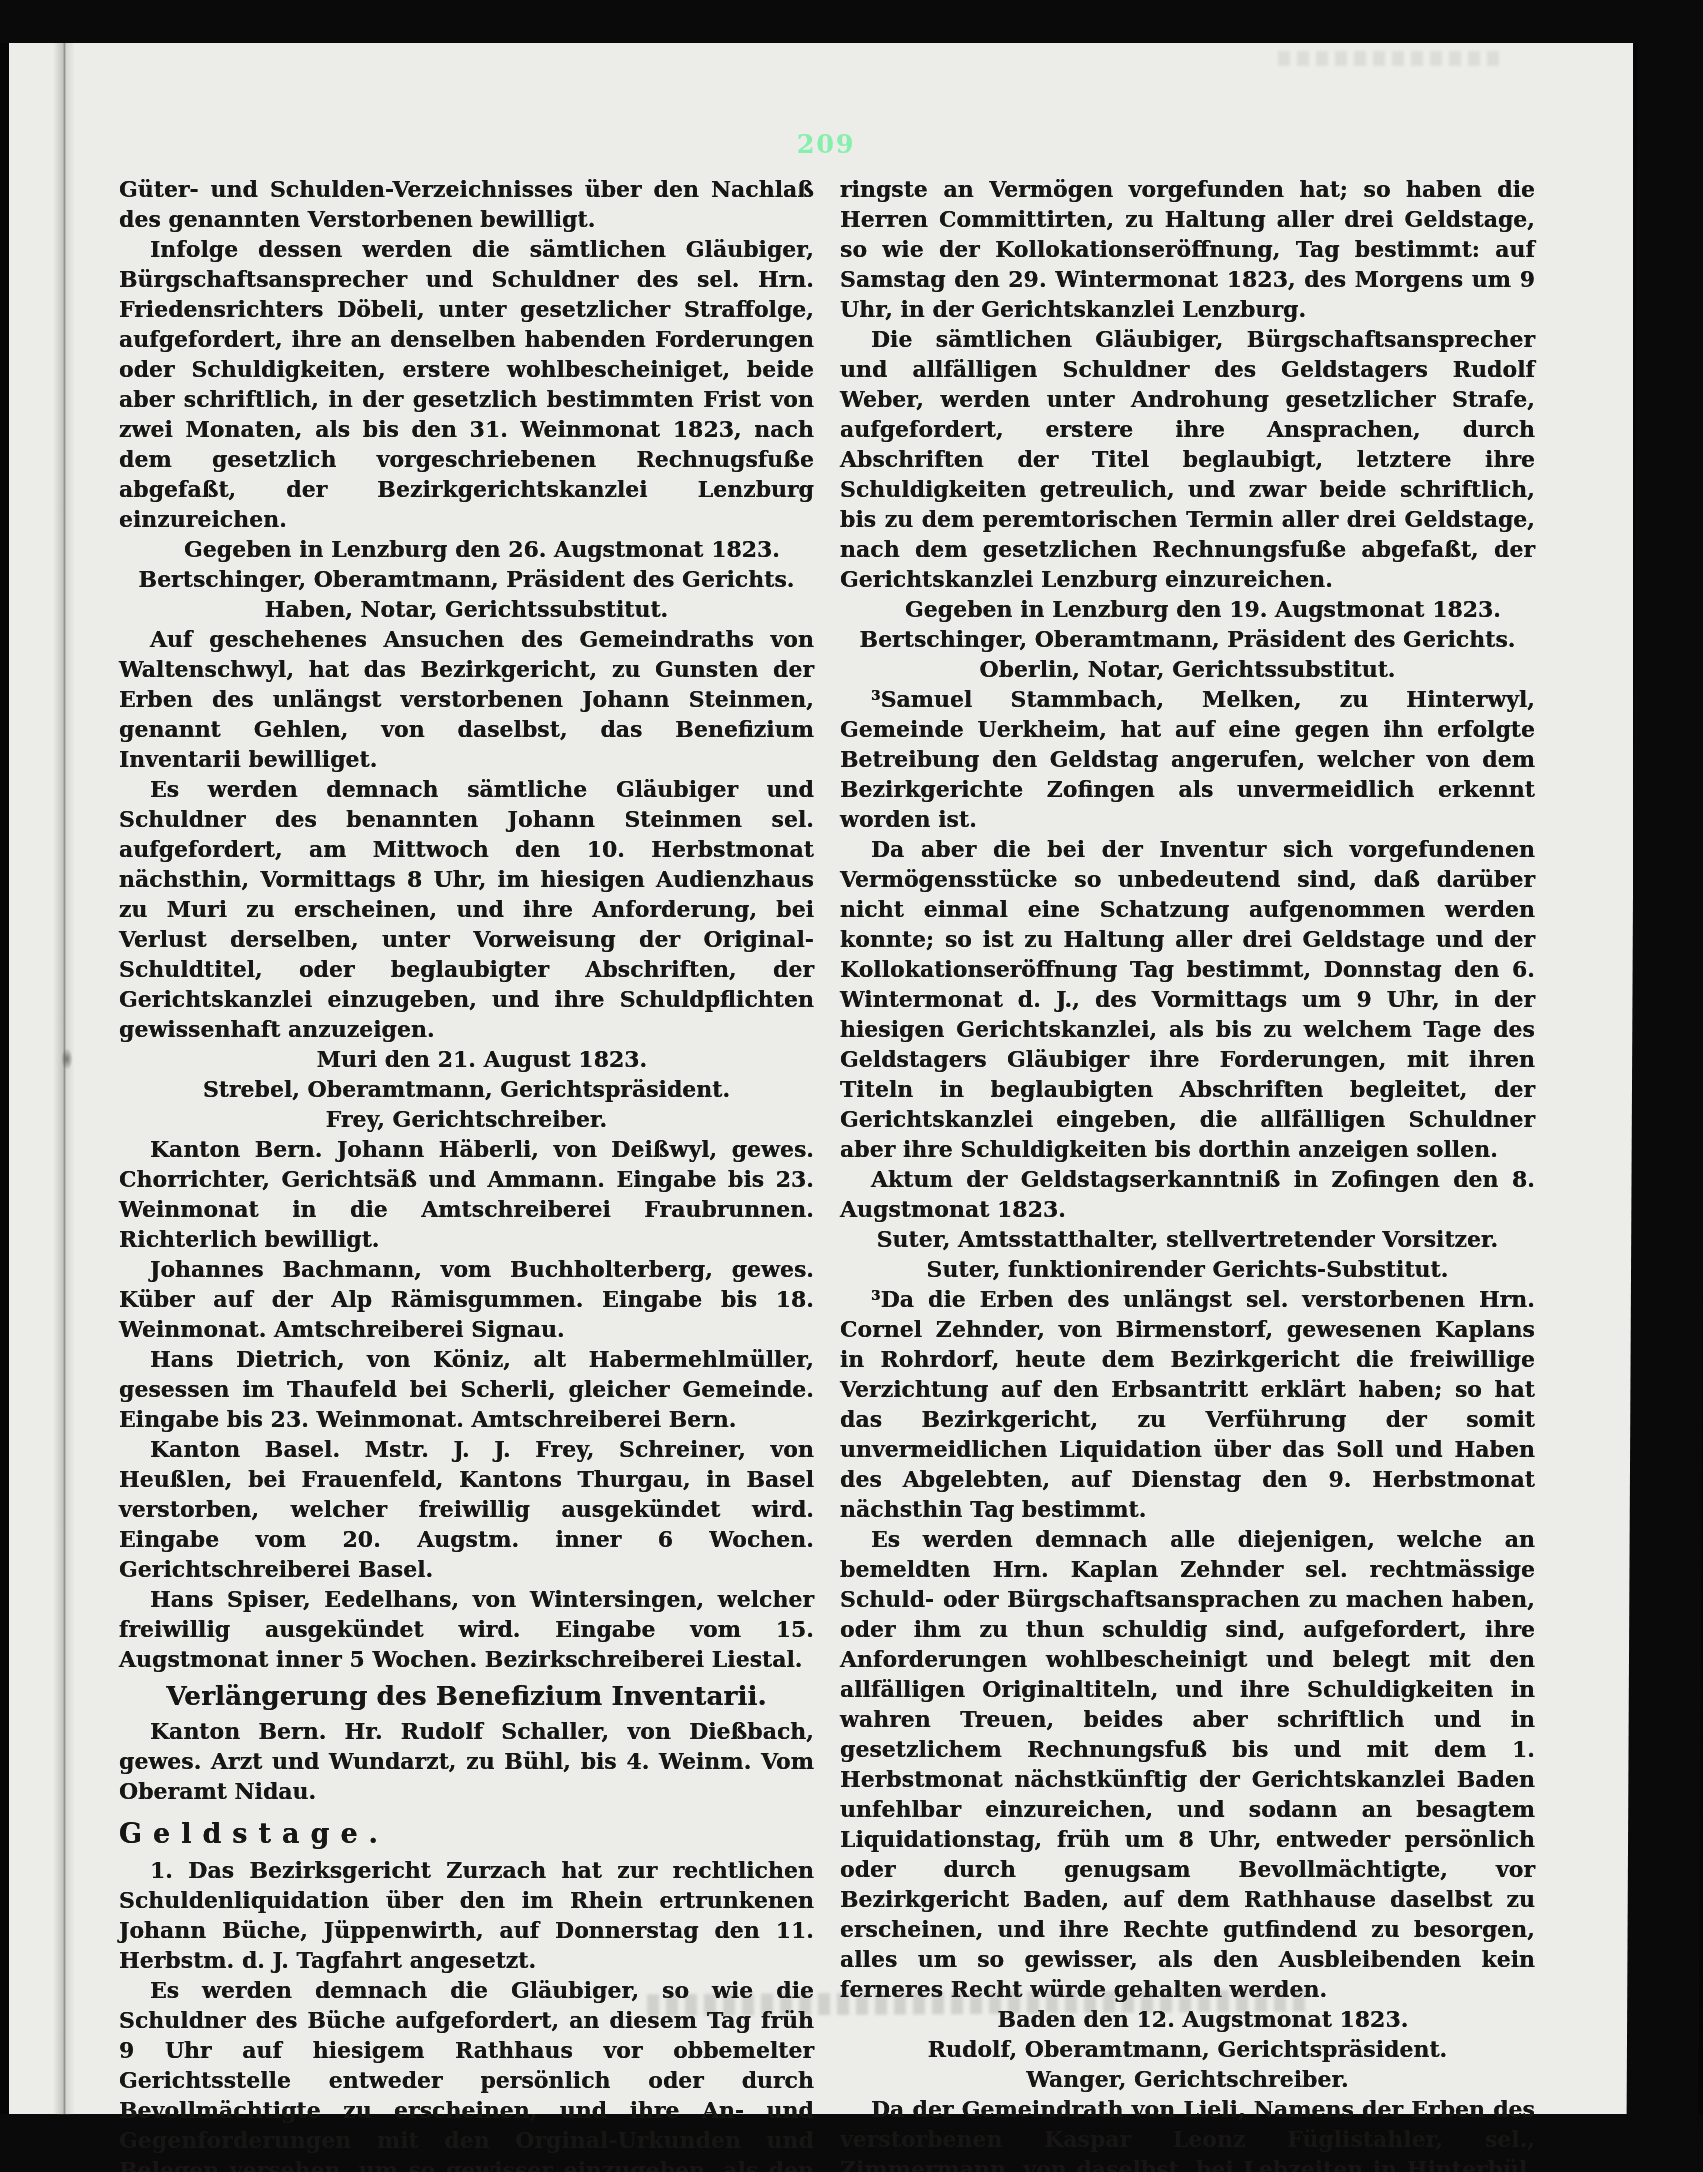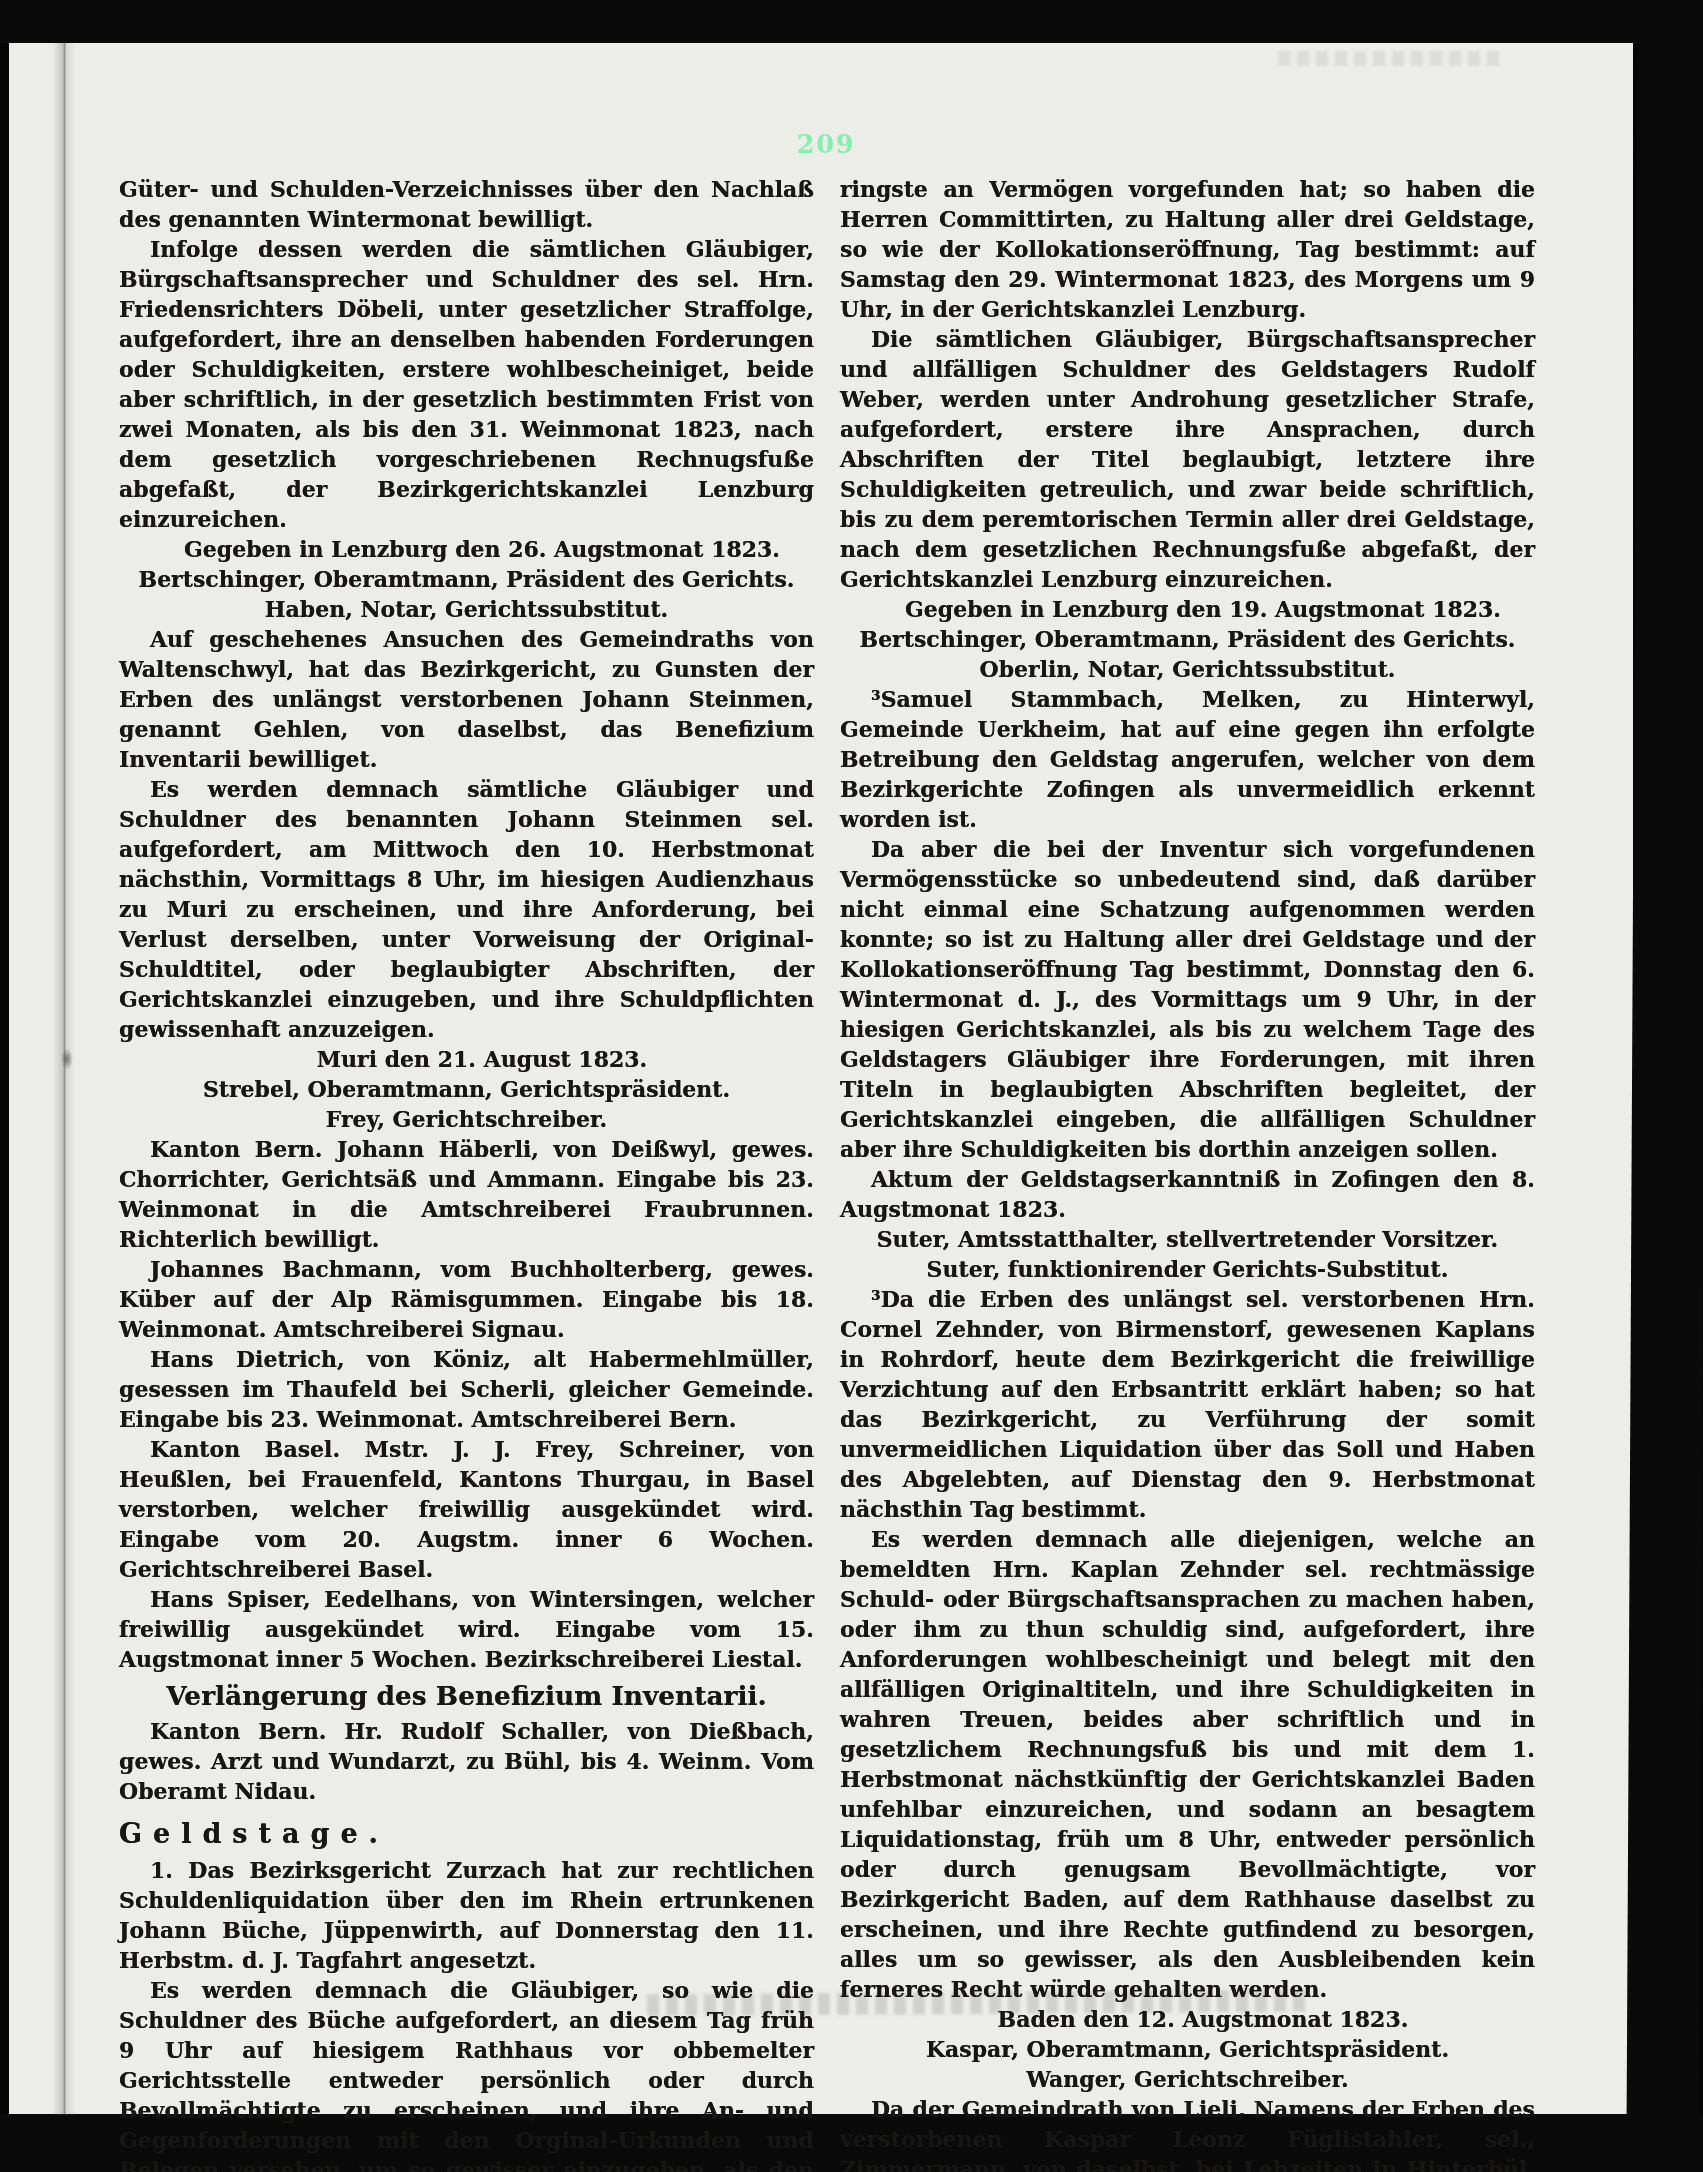--- a/index.html
+++ b/index.html
@@ -57,21 +57,21 @@
   <div class="band" id="band-right"></div>
   <div id="band-tab"></div>
   <div id="crease"></div>
   <div id="stitch"></div>
   <div class="ghost" id="ghost-bottom"></div>
   <div class="ghost" id="ghost-right"></div>
 
   <div id="pageno">209</div>
 
   <div class="col" id="col-left">
-      <p class="cont">Güter- und Schulden-Verzeichnisses über den Nachlaß des genannten Wintermonat bewilligt.</p>
+      <p class="cont">Güter- und Schulden-Verzeichnisses über den Nachlaß des genannten Verstorbenen bewilligt.</p>
       <p class="para">Infolge dessen werden die sämtlichen Gläubiger, Bürgschaftsansprecher und Schuldner des sel. Hrn. Friedensrichters Döbeli, unter gesetzlicher Straffolge, aufgefordert, ihre an denselben habenden Forderungen oder Schuldigkeiten, erstere wohlbescheiniget, beide aber schriftlich, in der gesetzlich bestimmten Frist von zwei Monaten, als bis den 31. Weinmonat 1823, nach dem gesetzlich vorgeschriebenen Rechnugsfuße abgefaßt, der Bezirkgerichtskanzlei Lenzburg einzureichen.</p>
       <p class="date">Gegeben in Lenzburg den 26. Augstmonat 1823.</p>
       <p class="sig">Bertschinger, Oberamtmann, Präsident des Gerichts.</p>
       <p class="sig">Haben, Notar, Gerichtssubstitut.</p>
       <p class="para">Auf geschehenes Ansuchen des Gemeindraths von Waltenschwyl, hat das Bezirkgericht, zu Gunsten der Erben des unlängst verstorbenen Johann Steinmen, genannt Gehlen, von daselbst, das Benefizium Inventarii bewilliget.</p>
       <p class="para">Es werden demnach sämtliche Gläubiger und Schuldner des benannten Johann Steinmen sel. aufgefordert, am Mittwoch den 10. Herbstmonat nächsthin, Vormittags 8 Uhr, im hiesigen Audienzhaus zu Muri zu erscheinen, und ihre Anforderung, bei Verlust derselben, unter Vorweisung der Original-Schuldtitel, oder beglaubigter Abschriften, der Gerichtskanzlei einzugeben, und ihre Schuldpflichten gewissenhaft anzuzeigen.</p>
       <p class="date">Muri den 21. August 1823.</p>
       <p class="sig">Strebel, Oberamtmann, Gerichtspräsident.</p>
       <p class="sig">Frey, Gerichtschreiber.</p>
       <p class="para">Kanton Bern. Johann Häberli, von Deißwyl, gewes. Chorrichter, Gerichtsäß und Ammann. Eingabe bis 23. Weinmonat in die Amtschreiberei Fraubrunnen. Richterlich bewilligt.</p>
@@ -92,18 +92,18 @@
       <p class="sig">Bertschinger, Oberamtmann, Präsident des Gerichts.</p>
       <p class="sig">Oberlin, Notar, Gerichtssubstitut.</p>
       <p class="para">³Samuel Stammbach, Melken, zu Hinterwyl, Gemeinde Uerkheim, hat auf eine gegen ihn erfolgte Betreibung den Geldstag angerufen, welcher von dem Bezirkgerichte Zofingen als unvermeidlich erkennt worden ist.</p>
       <p class="para">Da aber die bei der Inventur sich vorgefundenen Vermögensstücke so unbedeutend sind, daß darüber nicht einmal eine Schatzung aufgenommen werden konnte; so ist zu Haltung aller drei Geldstage und der Kollokationseröffnung Tag bestimmt, Donnstag den 6. Wintermonat d. J., des Vormittags um 9 Uhr, in der hiesigen Gerichtskanzlei, als bis zu welchem Tage des Geldstagers Gläubiger ihre Forderungen, mit ihren Titeln in beglaubigten Abschriften begleitet, der Gerichtskanzlei eingeben, die allfälligen Schuldner aber ihre Schuldigkeiten bis dorthin anzeigen sollen.</p>
       <p class="para">Aktum der Geldstagserkanntniß in Zofingen den 8. Augstmonat 1823.</p>
       <p class="sig">Suter, Amtsstatthalter, stellvertretender Vorsitzer.</p>
       <p class="sig">Suter, funktionirender Gerichts-Substitut.</p>
       <p class="para">³Da die Erben des unlängst sel. verstorbenen Hrn. Cornel Zehnder, von Birmenstorf, gewesenen Kaplans in Rohrdorf, heute dem Bezirkgericht die freiwillige Verzichtung auf den Erbsantritt erklärt haben; so hat das Bezirkgericht, zu Verführung der somit unvermeidlichen Liquidation über das Soll und Haben des Abgelebten, auf Dienstag den 9. Herbstmonat nächsthin Tag bestimmt.</p>
       <p class="para">Es werden demnach alle diejenigen, welche an bemeldten Hrn. Kaplan Zehnder sel. rechtmässige Schuld- oder Bürgschaftsansprachen zu machen haben, oder ihm zu thun schuldig sind, aufgefordert, ihre Anforderungen wohlbescheinigt und belegt mit den allfälligen Originaltiteln, und ihre Schuldigkeiten in wahren Treuen, beides aber schriftlich und in gesetzlichem Rechnungsfuß bis und mit dem 1. Herbstmonat nächstkünftig der Gerichtskanzlei Baden unfehlbar einzureichen, und sodann an besagtem Liquidationstag, früh um 8 Uhr, entweder persönlich oder durch genugsam Bevollmächtigte, vor Bezirkgericht Baden, auf dem Rathhause daselbst zu erscheinen, und ihre Rechte gutfindend zu besorgen, alles um so gewisser, als den Ausbleibenden kein ferneres Recht würde gehalten werden.</p>
       <p class="date">Baden den 12. Augstmonat 1823.</p>
-      <p class="sig">Kaspar, Oberamtmann, Gerichtspräsident.</p>
+      <p class="sig">Rudolf, Oberamtmann, Gerichtspräsident.</p>
       <p class="sig">Wanger, Gerichtschreiber.</p>
       <p class="para">Da der Gemeindrath von Lieli, Namens der Erben des verstorbenen Kaspar Leonz Füglistahler, sel., Zimmermann, von daselbst, bei Lebzeiten in Hinterbül, Gemeinde Kallern gesessen, auf die dießfällige Erbschaft verzichtete; so hat das Bezirkgericht Muri, in Betreff dieses Nachlasses, die Verführung eines Geldstags erkennt, und hiezu Tag bestimmt: auf Donnerstag den 18. Herbstmonat nächsthin.</p>
     </div>
 </div>
 
 
 </body></html>

